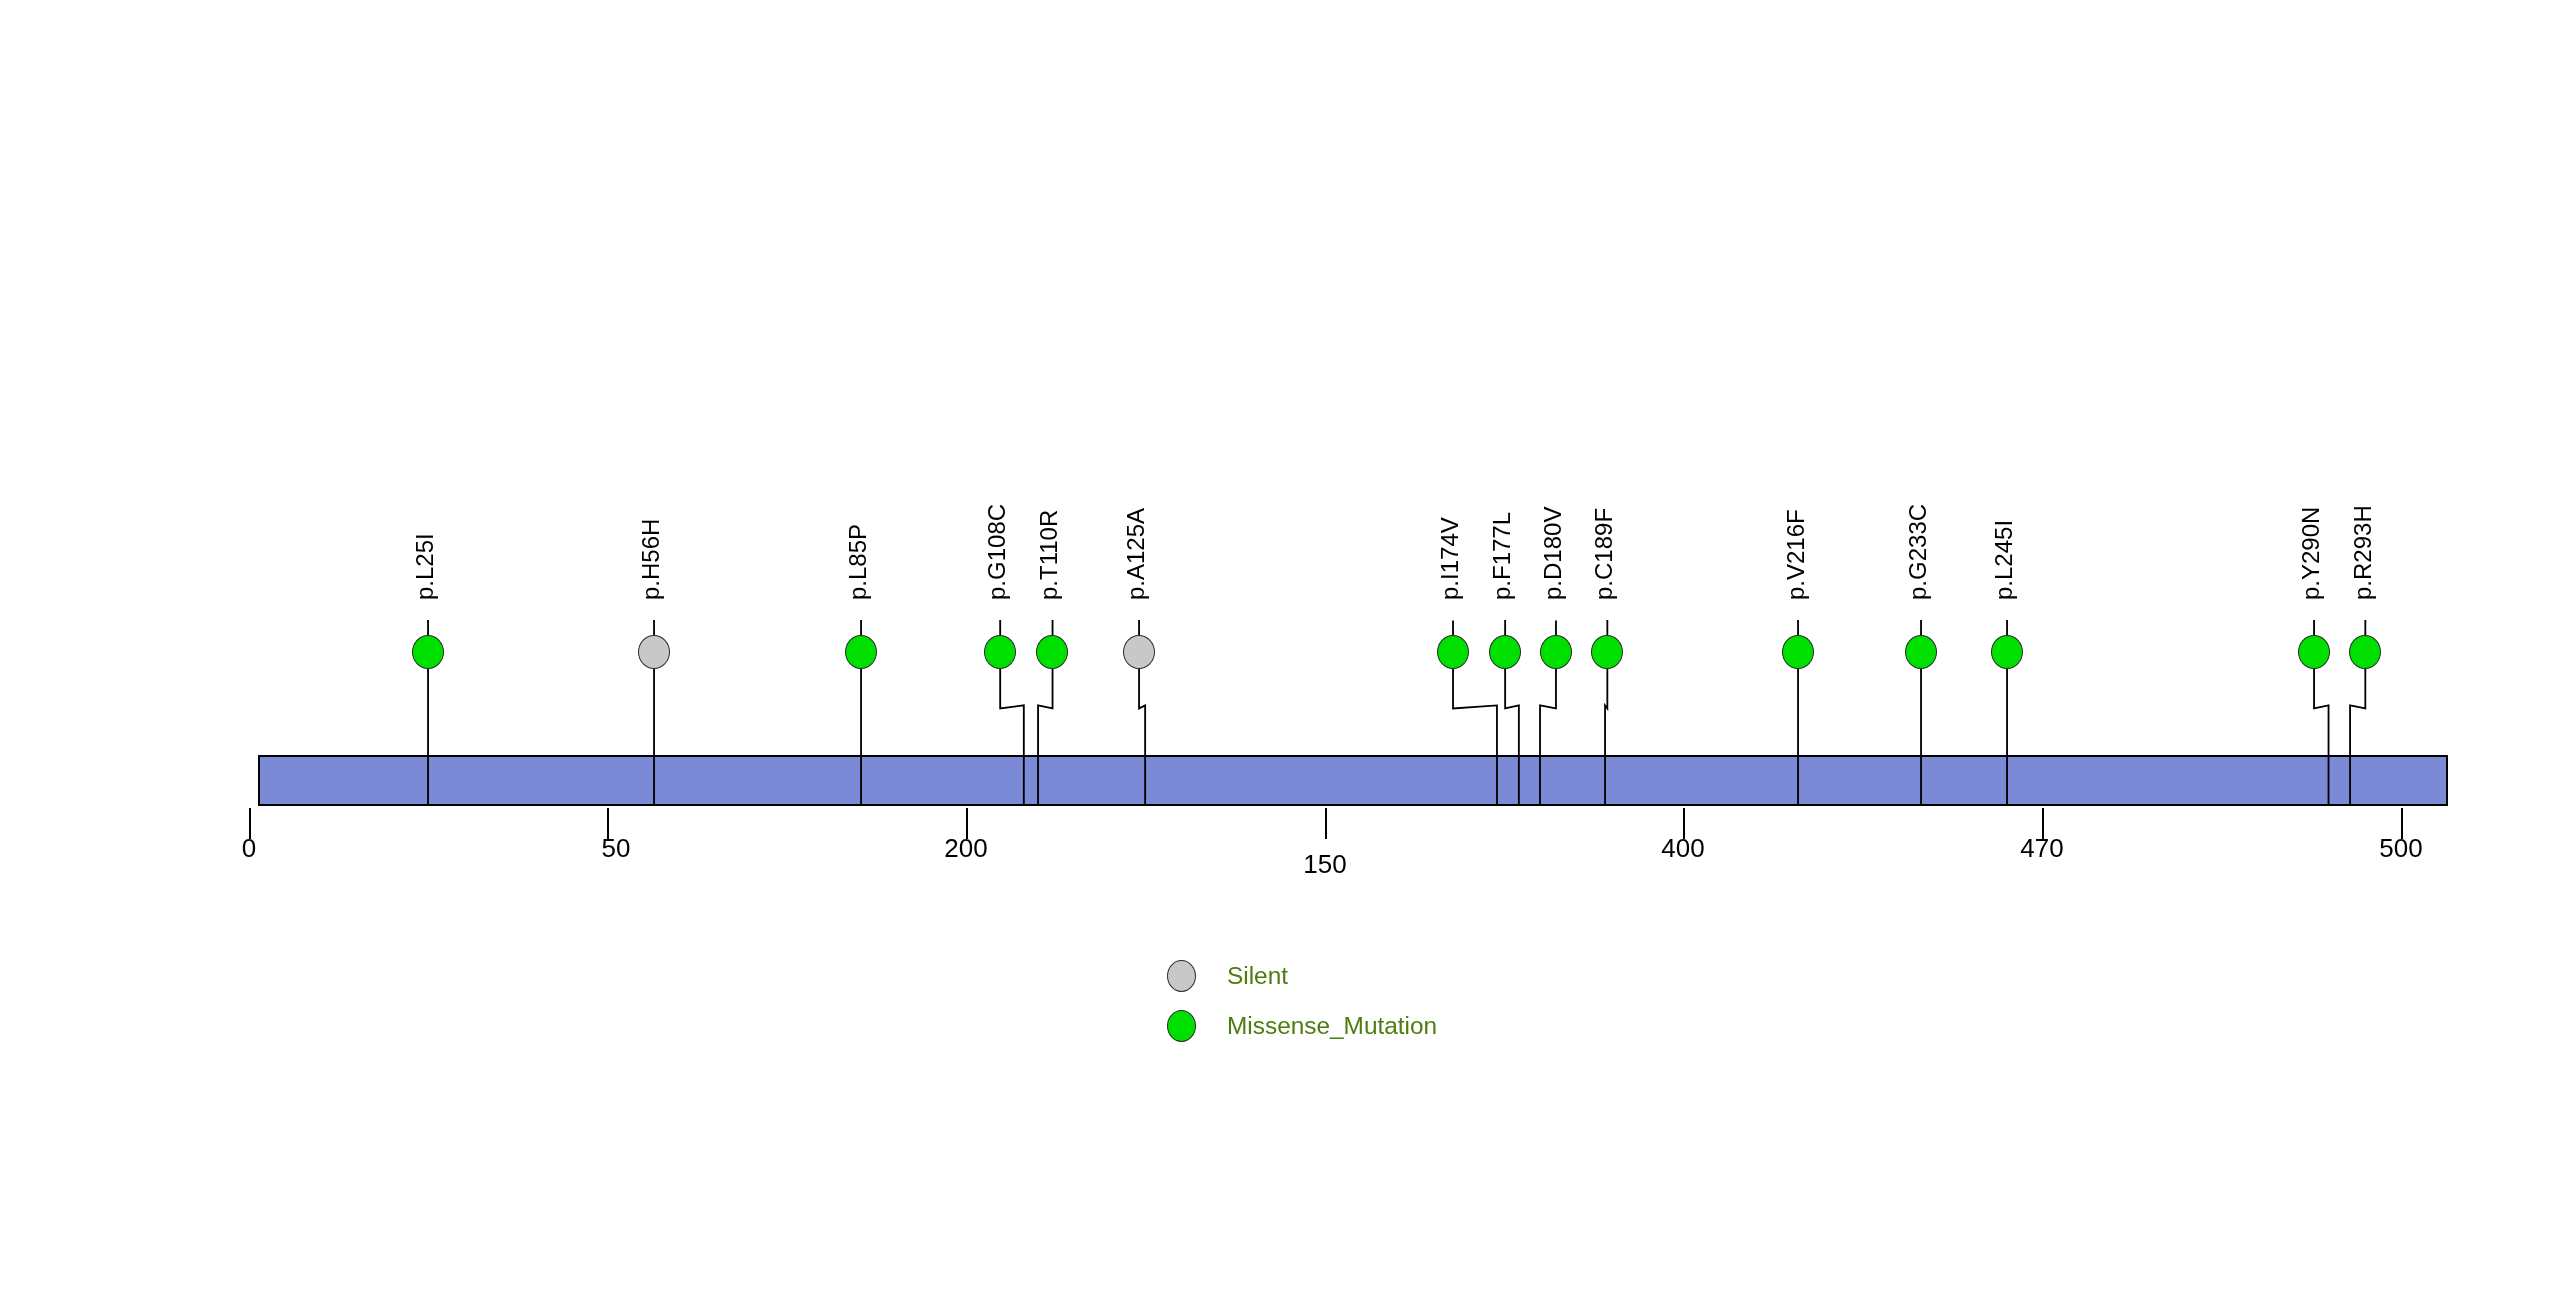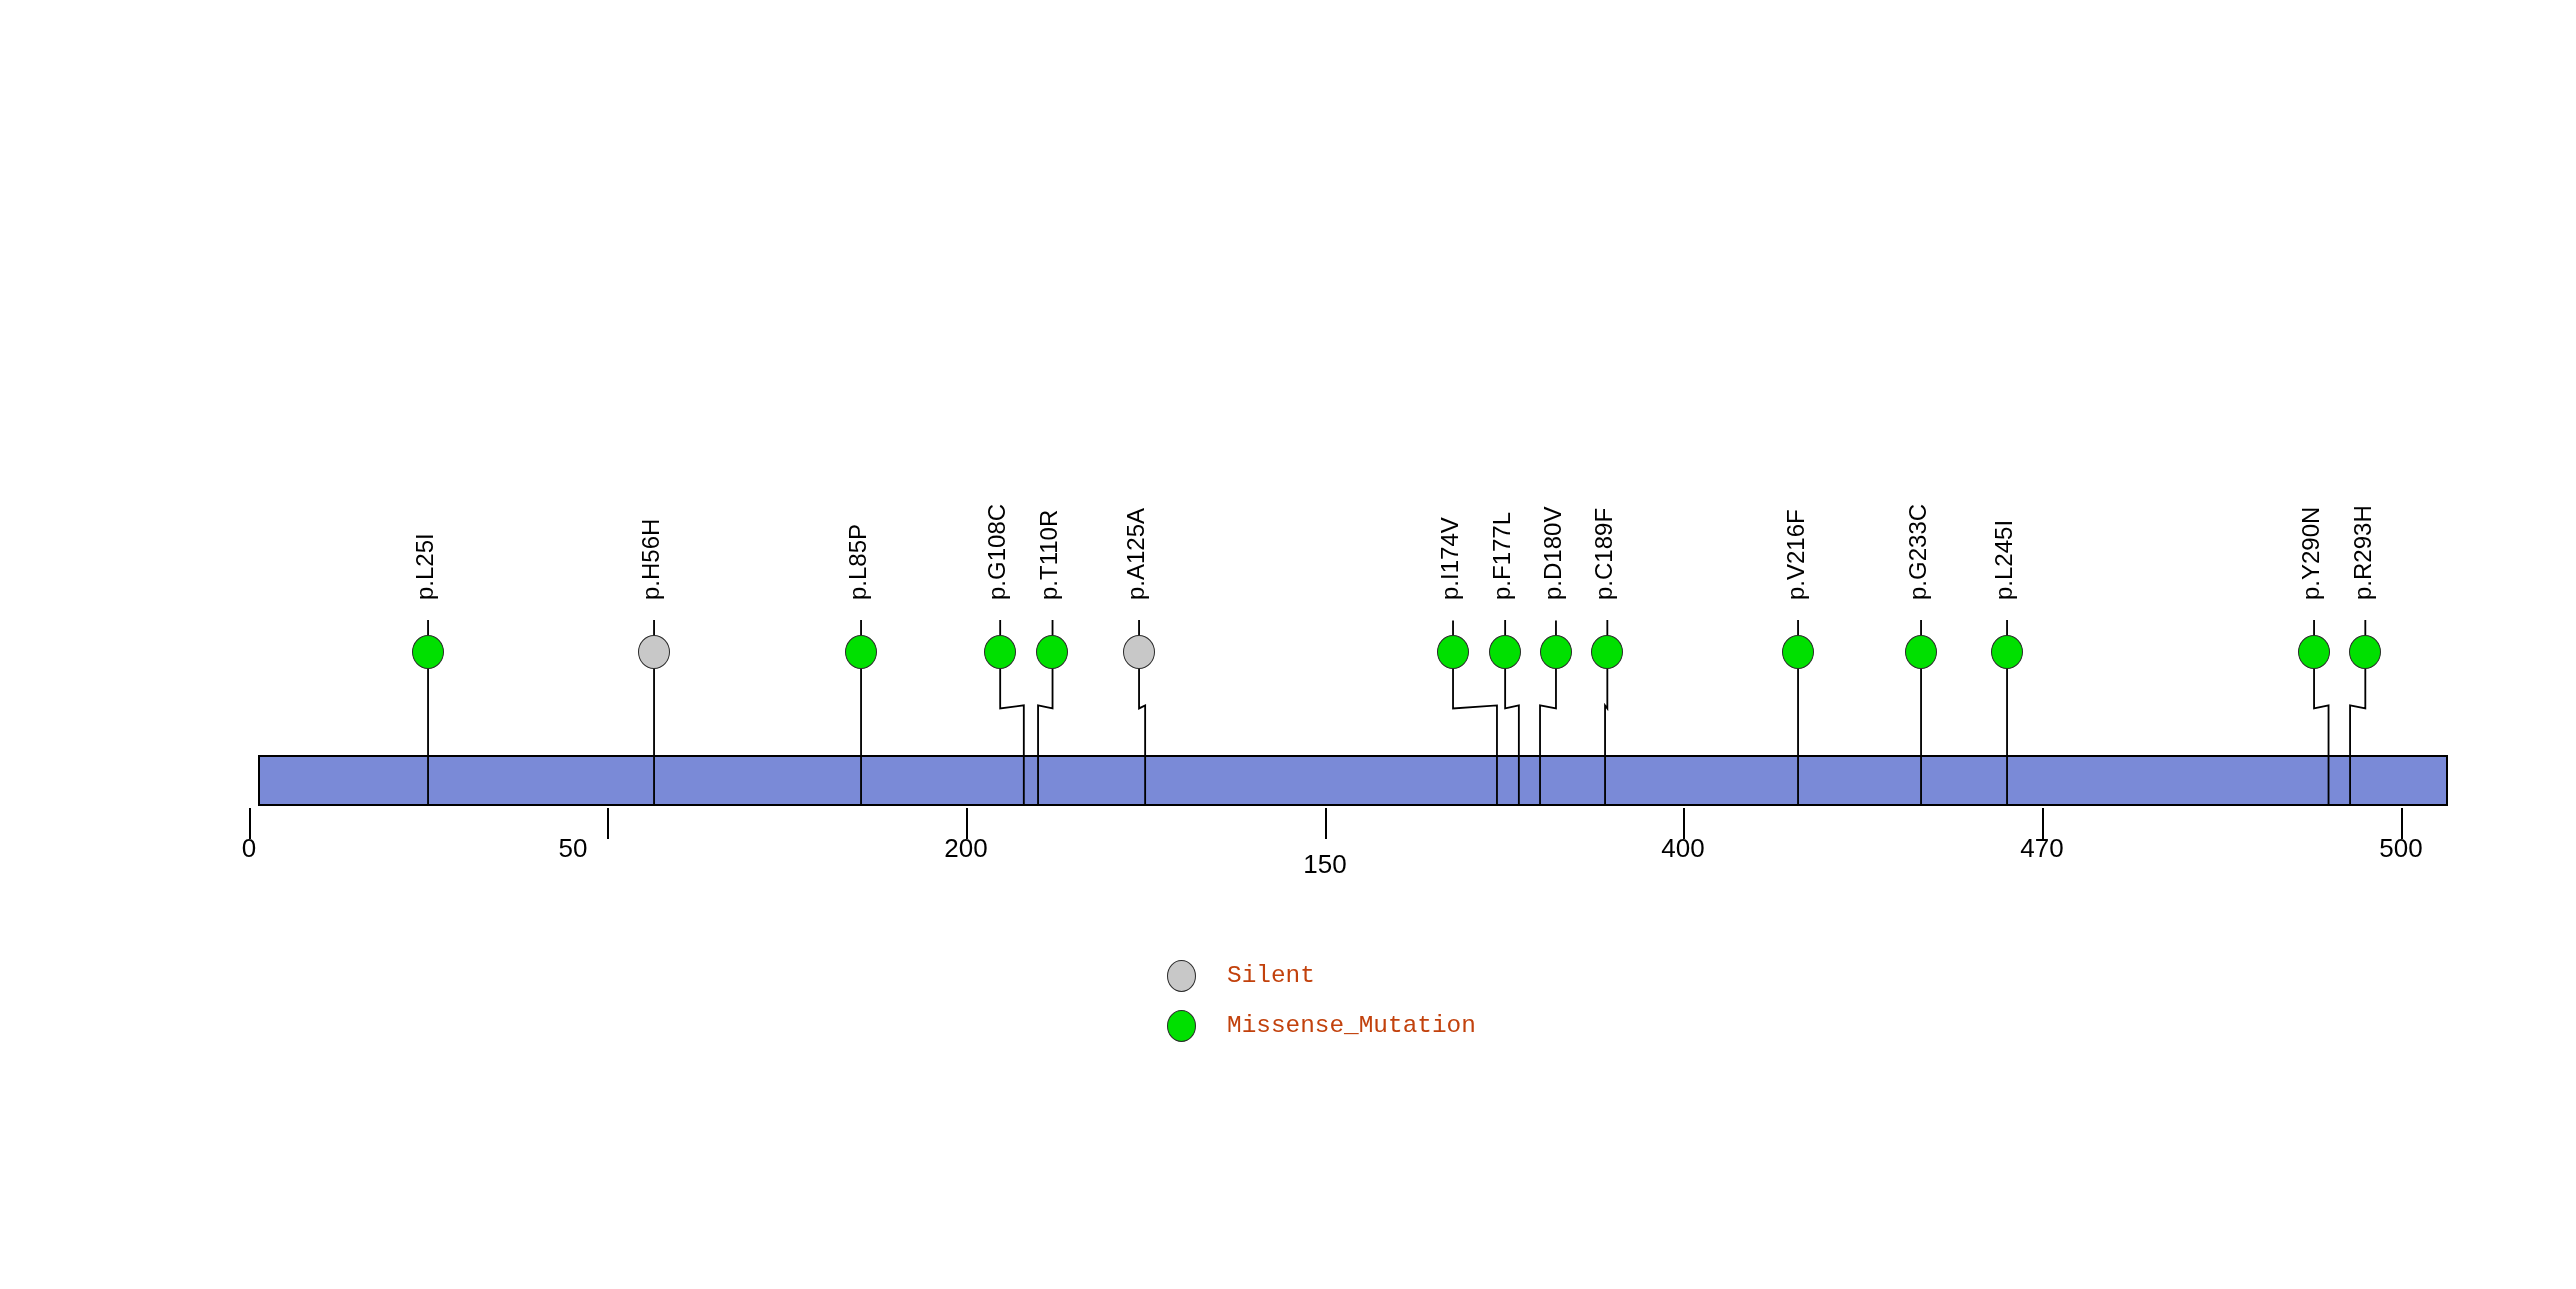--- a/index.html
+++ b/index.html
@@ -51,23 +51,23 @@
   .legend-row{position:relative;height:50px;}
   .legend-swatch{
     position:absolute;left:0;top:6.1px;
     width:29px;height:32px;
     border:1.5px solid #2b2b2b;
     border-radius:50%;
     box-sizing:border-box;
   }
   .legend-text{
     position:absolute;left:60px;top:7.6px;
-    font-family:Liberation Mono, monospace;
+    font-family:Liberation Sans, sans-serif;
     font-size:24.4px;
-    color:#c2410c;
+    color:#4d7c0f;
     white-space:nowrap;
   }
 </style>
 </head>
 <body>
 
 <div id="stage">
 
   <div id="protein-bar" style="left: 258px; top: 755px; width: 2190px; height: 51px; background: rgb(122, 138, 215); border-color: rgb(0, 0, 0);"></div>
 
@@ -176,21 +176,21 @@
         </svg>
       </div>
       <div class="lolli-head" title="p.R293H" style="left: 2349px; top: 635px; width: 32px; height: 34px; background: rgb(0, 224, 0); border-color: rgb(43, 43, 43);"></div>
       <div class="lolli-label" style="left: 2375px; top: 576px;">p.R293H</div>
     </div>
 
   <div id="axis-layer">
       <div class="axis-tick" style="left: 249px; top: 808px; height: 30.5px;"></div>
       <div class="axis-label" style="left: 249px; top: 833px;">0</div>
       <div class="axis-tick" style="left: 607px; top: 808px; height: 30.5px;"></div>
-      <div class="axis-label" style="left: 573px; top: 833px;">50</div>
+      <div class="axis-label" style="left: 616px; top: 833px;">50</div>
       <div class="axis-tick" style="left: 966px; top: 808px; height: 30.5px;"></div>
       <div class="axis-label" style="left: 966px; top: 833px;">200</div>
       <div class="axis-tick" style="left: 1325px; top: 808px; height: 30.5px;"></div>
       <div class="axis-label" style="left: 1325px; top: 833px; margin-top: 16px;">150</div>
       <div class="axis-tick" style="left: 1683px; top: 808px; height: 30.5px;"></div>
       <div class="axis-label" style="left: 1683px; top: 833px;">400</div>
       <div class="axis-tick" style="left: 2042px; top: 808px; height: 30.5px;"></div>
       <div class="axis-label" style="left: 2042px; top: 833px;">470</div>
       <div class="axis-tick" style="left: 2401px; top: 808px; height: 30.5px;"></div>
       <div class="axis-label" style="left: 2401px; top: 833px;">500</div>

